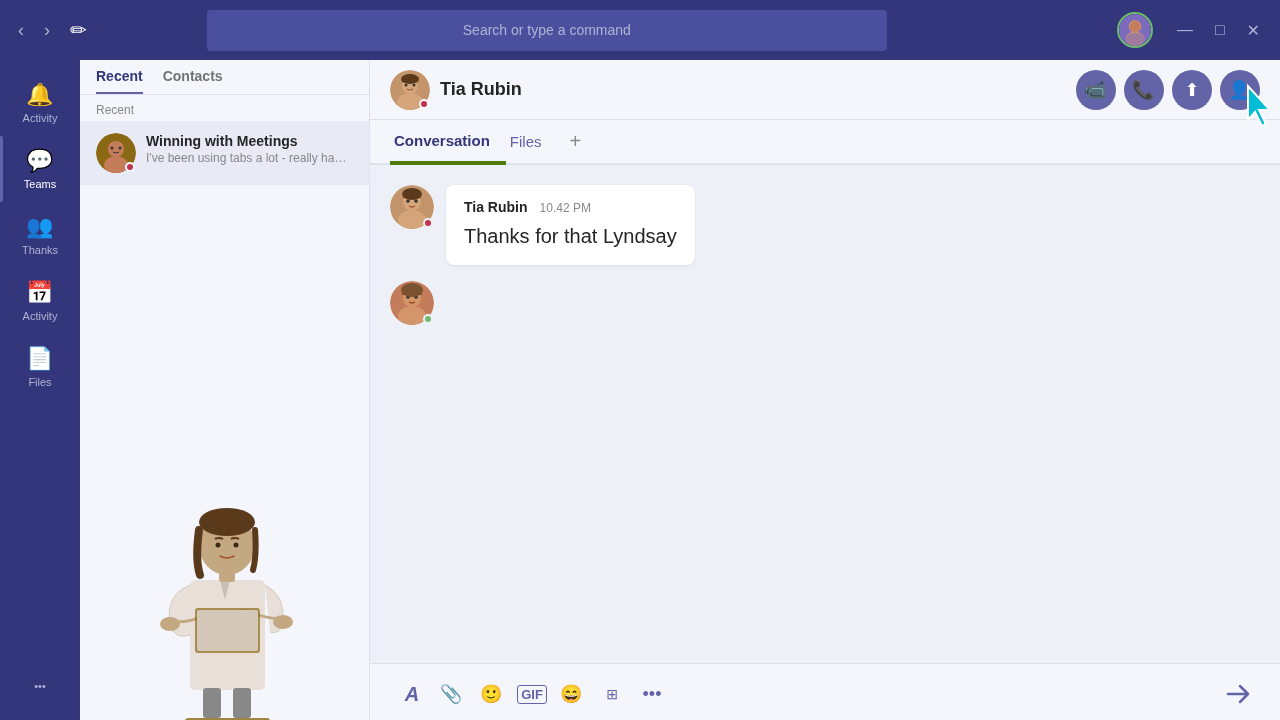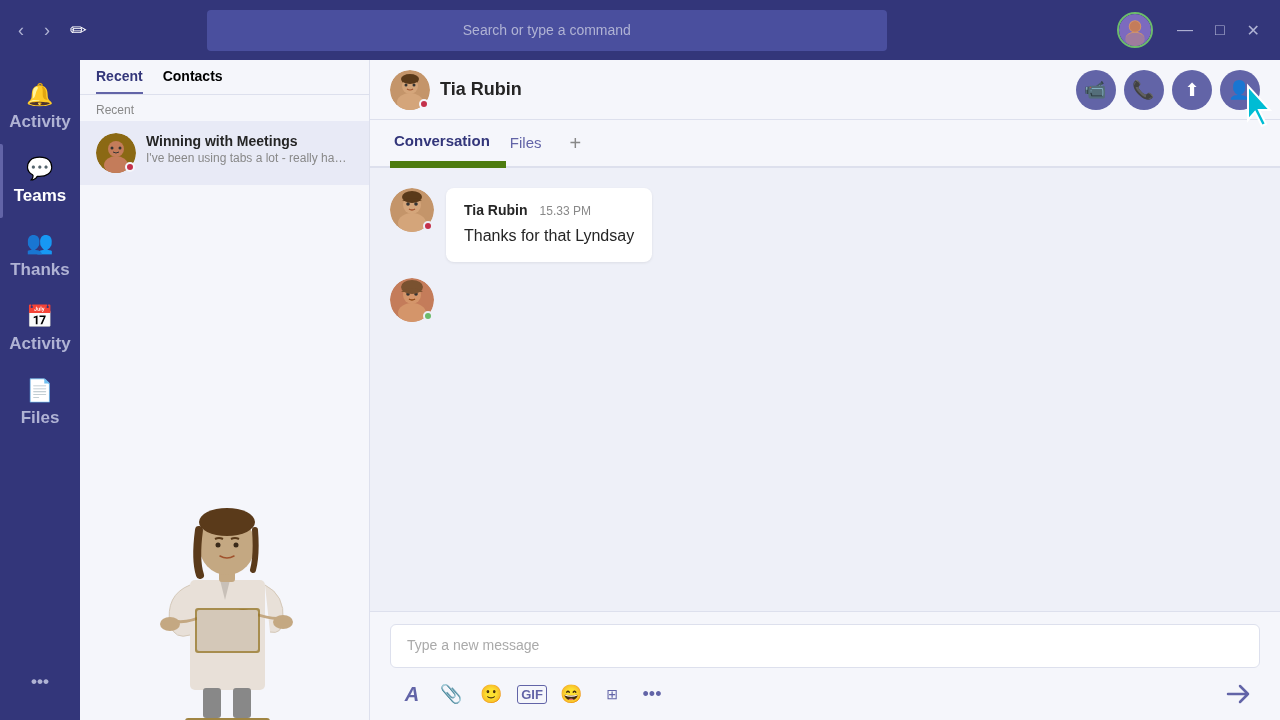--- a/index.html
+++ b/index.html
@@ -122,21 +122,21 @@
       left: 0;
       top: 0;
       bottom: 0;
       width: 3px;
       background: #6264a7;
       border-radius: 0 2px 2px 0;
     }
     .sidebar-icon {
       font-size: 22px;
     }
-    .sidebar-item-label { font-size: 17px; font-weight: bold; }
+    .sidebar-item-label { font-size: 11px; }
     .sidebar-more {
       margin-top: auto;
       margin-bottom: 16px;
     }
 
     
     .chat-list-panel {
       width: 290px;
       background: #f5f6fb;
       border-right: 1px solid #dde0ed;
@@ -147,21 +147,21 @@
     }
     .chat-tabs {
       display: flex;
       gap: 20px;
       padding: 0 16px;
       border-bottom: 1px solid #dde0ed;
     }
     .chat-tab {
       padding: 8px 0;
       font-size: 14px;
-      color: #000000;
+      color: #737373;
       cursor: pointer;
       border-bottom: 2px solid transparent;
       font-weight: 600;
     }
     .chat-tab.active {
       border-bottom: 2px solid #6264a7;
       color: #33367a;
     }
     .recent-label {
       font-size: 12px;
@@ -296,21 +296,21 @@
     }
     .tab-item {
       padding: 12px 16px 12px 4px;
       font-size: 15px;
       color: #6264a7;
       cursor: pointer;
       border-bottom: 3px solid transparent;
       margin-bottom: -2px;
     }
     .tab-item.active {
-      border-bottom: 7px solid #4d7c0f;
+      border-bottom: 4px solid #4d7c0f;
       color: #33367a;
       font-weight: 600;
     }
     .tab-add {
       font-size: 20px;
       color: #888;
       cursor: pointer;
       margin-left: 4px;
       padding: 8px;
     }
@@ -353,21 +353,21 @@
     .message-sender {
       font-size: 14px;
       font-weight: 600;
       color: #252525;
     }
     .message-time {
       font-size: 12px;
       color: #888;
     }
     .message-text {
-      font-size: 16px;
+      font-size: 20px;
       color: #252525;
       line-height: 1.5;
     }
 
     
     .message-input-area {
       padding: 12px 20px 8px;
       background: #f5f6fb;
       border-top: 1px solid #dde0ed;
       flex-shrink: 0;
@@ -591,21 +591,21 @@
             <circle cx="26" cy="16" r="1.8" fill="#333"></circle>
             <path d="M19 21 Q22 23 25 21" stroke="#a0522d" stroke-width="1.5" fill="none"></path>
             <ellipse cx="22" cy="9" rx="10" ry="6" fill="#5a3a1a"></ellipse>
             <path d="M12,13 Q22,7 32,13" fill="#5a3a1a"></path>
           </svg>
           <div class="status-dot busy" style="border-color: #eef0f8;"></div>
         </div>
         <div class="message-content">
           <div class="message-meta">
             <span class="message-sender">Tia Rubin</span>
-            <span class="message-time">15.33 PM</span>
+            <span class="message-time">10.42 PM</span>
           </div>
           <div class="message-text">Thanks for that Lyndsay</div>
         </div>
       </div>
 
       <div class="message-bubble">
         <div class="message-avatar">
           <svg viewBox="0 0 44 44" width="44" height="44" xmlns="http://www.w3.org/2000/svg" style="border-radius:50%">
             <circle cx="22" cy="22" r="22" fill="#c47c5a"></circle>
             <circle cx="22" cy="17" r="9" fill="#d4956a"></circle>
@@ -616,21 +616,20 @@
             <ellipse cx="22" cy="9" rx="11" ry="7" fill="#7a5230"></ellipse>
             <path d="M11,14 Q22,6 33,14" fill="#7a5230"></path>
           </svg>
           <div class="status-dot available" style="border-color: #eef0f8;"></div>
         </div>
       </div>
 
     </div>
 
     <div class="message-input-area">
-      <div class="message-input-box" style="color:#aaa;">Type a new message</div>
       <div class="message-toolbar">
         <div class="toolbar-btn" title="Format">
           <span style="font-size:20px;font-style:italic;font-weight:bold;color:#6264a7;">A</span>
         </div>
         <div class="toolbar-btn" title="Attach">
           <span>📎</span>
         </div>
         <div class="toolbar-btn" title="Emoji">
           <span>🙂</span>
         </div>

